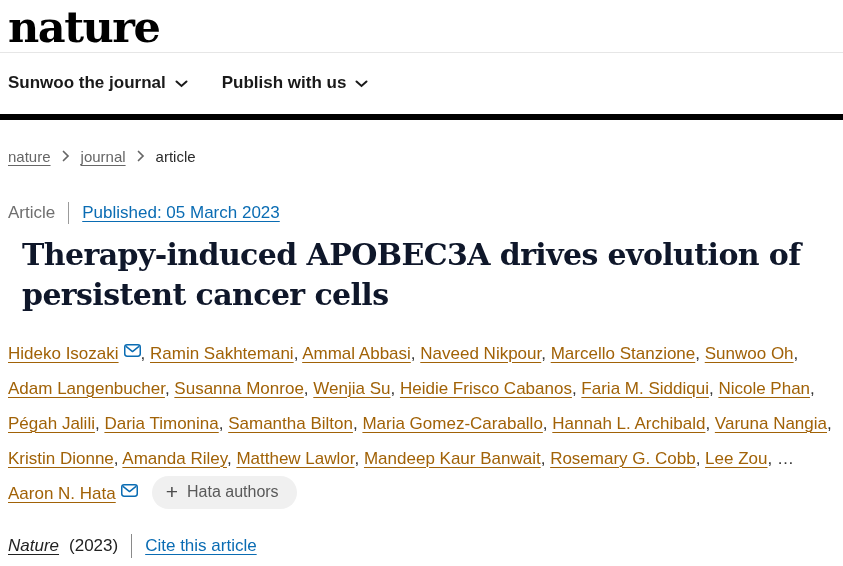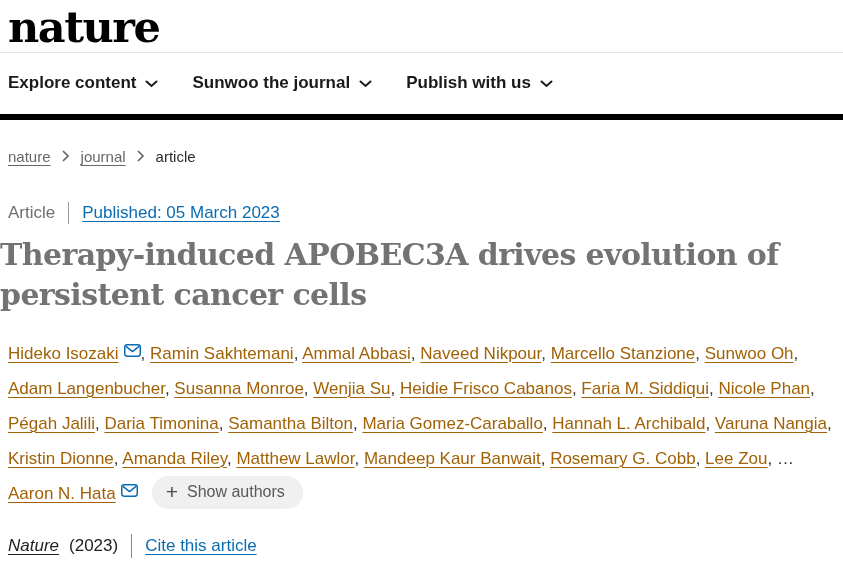--- a/index.html
+++ b/index.html
@@ -34,28 +34,28 @@
   .breadcrumb .current { color: #2b2b2b; }
 
   
   .meta-row { display: flex; align-items: center; margin: 37px 0 0 8px; font-size: 17px; }
   .meta-type { color: #6f6f6f; }
   .v-divider { display: inline-block; width: 1px; height: 22px; background: #9b9b9b; margin: 0 13px; }
   .published-link { color: #0a6cb3; text-decoration: underline; text-underline-offset: 3px; text-decoration-thickness: 1px; }
 
   
   .article-title {
-    margin: 11px 8px 0 0;
+    margin: 11px 8px 0 22px;
     width: 800px;
     font-family: "DejaVu Serif", "Liberation Serif", serif;
     font-weight: 700;
     font-size: 30px;
     line-height: 40px;
     letter-spacing: -0.6px;
-    color: #737373;
+    color: #0f172a;
   }
 
   
   .author-list { margin: 21px 8px 0 8px; width: 828px; font-size: 17px; line-height: 35px; color: #333; }
   .author-link { color: #a16207; text-decoration: underline; text-underline-offset: 3px; text-decoration-thickness: 1px; cursor: pointer; }
   .author-sep { color: #333; }
   .authors-ellipsis { color: #333; }
   .env-icon { display: inline-block; transform: translateY(-4px); margin-left: 5px; line-height: 0; cursor: pointer; }
   .env-icon svg { display: inline-block; vertical-align: middle; }
   .show-authors {
@@ -77,26 +77,20 @@
 </style>
 </head>
 <body>
 
 <header>
   <div class="logo-row">
     <a class="logo">nature</a>
   </div>
   <div class="header-divider"></div>
   <nav class="nav-row">
-    <a class="nav-item">
-      <span>Explore content</span>
-      <span><svg width="13" height="8" viewBox="0 0 13 8">
-            <path d="M1.5 1.5 L6.5 6 L11.5 1.5" fill="none" stroke="#1a1a1a" stroke-width="2" stroke-linecap="round"></path>
-          </svg></span>
-    </a>
     <a class="nav-item">
       <span>Sunwoo the journal</span>
       <span><svg width="13" height="8" viewBox="0 0 13 8">
             <path d="M1.5 1.5 L6.5 6 L11.5 1.5" fill="none" stroke="#1a1a1a" stroke-width="2" stroke-linecap="round"></path>
           </svg></span>
     </a>
     <a class="nav-item">
       <span>Publish with us</span>
       <span><svg width="13" height="8" viewBox="0 0 13 8">
             <path d="M1.5 1.5 L6.5 6 L11.5 1.5" fill="none" stroke="#1a1a1a" stroke-width="2" stroke-linecap="round"></path>
@@ -130,21 +124,21 @@
 
   <p class="author-list">
     <span><a class="author-link">Hideko Isozaki</a><span class="env-icon"><svg width="17" height="13" viewBox="0 0 17 13">
             <rect x="0.75" y="0.75" width="15.5" height="11.5" rx="2.4" fill="none" stroke="#0a6cb3" stroke-width="1.5"></rect>
             <path d="M2 2.4 L8.5 7.6 L15 2.4" fill="none" stroke="#0a6cb3" stroke-width="1.5" stroke-linejoin="round"></path>
           </svg></span><span class="author-sep">, </span><a class="author-link">Ramin Sakhtemani</a><span class="author-sep">, </span><a class="author-link">Ammal Abbasi</a><span class="author-sep">, </span><a class="author-link">Naveed Nikpour</a><span class="author-sep">, </span><a class="author-link">Marcello Stanzione</a><span class="author-sep">, </span><a class="author-link">Sunwoo Oh</a><span class="author-sep">, </span><a class="author-link">Adam Langenbucher</a><span class="author-sep">, </span><a class="author-link">Susanna Monroe</a><span class="author-sep">, </span><a class="author-link">Wenjia Su</a><span class="author-sep">, </span><a class="author-link">Heidie Frisco Cabanos</a><span class="author-sep">, </span><a class="author-link">Faria M. Siddiqui</a><span class="author-sep">, </span><a class="author-link">Nicole Phan</a><span class="author-sep">, </span><a class="author-link">Pégah Jalili</a><span class="author-sep">, </span><a class="author-link">Daria Timonina</a><span class="author-sep">, </span><a class="author-link">Samantha Bilton</a><span class="author-sep">, </span><a class="author-link">Maria Gomez-Caraballo</a><span class="author-sep">, </span><a class="author-link">Hannah L. Archibald</a><span class="author-sep">, </span><a class="author-link">Varuna Nangia</a><span class="author-sep">, </span><a class="author-link">Kristin Dionne</a><span class="author-sep">, </span><a class="author-link">Amanda Riley</a><span class="author-sep">, </span><a class="author-link">Matthew Lawlor</a><span class="author-sep">, </span><a class="author-link">Mandeep Kaur Banwait</a><span class="author-sep">, </span><a class="author-link">Rosemary G. Cobb</a><span class="author-sep">, </span><a class="author-link">Lee Zou</a><span class="author-sep">, </span><span class="authors-ellipsis">… </span><a class="author-link">Aaron N. Hata</a><span class="env-icon"><svg width="17" height="13" viewBox="0 0 17 13">
             <rect x="0.75" y="0.75" width="15.5" height="11.5" rx="2.4" fill="none" stroke="#0a6cb3" stroke-width="1.5"></rect>
             <path d="M2 2.4 L8.5 7.6 L15 2.4" fill="none" stroke="#0a6cb3" stroke-width="1.5" stroke-linejoin="round"></path>
           </svg></span></span><button class="show-authors">
         <span class="plus">+</span>
-        <span>Show authors</span>
+        <span>Hata authors</span>
       </button>
   </p>
 
   <div class="citation-row">
     <a class="journal-link">Nature</a>
     <span class="citation-year">(2023)</span>
     <span class="v-divider"></span>
     <a class="cite-link">Cite this article</a>
   </div>
 

